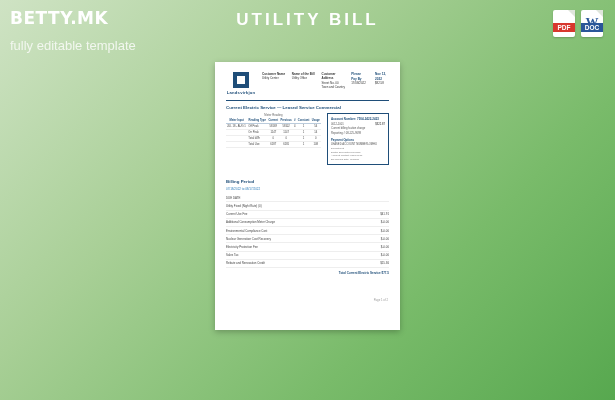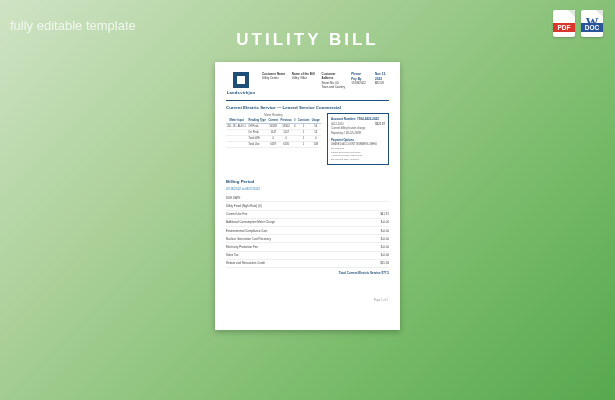--- a/index.html
+++ b/index.html
@@ -10,21 +10,21 @@
     position:relative;
   }
   .brand{position:absolute;left:10px;top:8px;}
   .brand-title{
     font-size:17px;font-weight:bold;color:#ffffff;letter-spacing:0.5px;
     font-family:"DejaVu Sans",sans-serif;
   }
   .brand-sub{font-size:13px;color:#f2f7ef;margin-top:10px;}
   .doc-title{
     position:absolute;left:0;right:0;top:10px;text-align:center;
-    font-size:17px;font-weight:bold;color:#ffffff;letter-spacing:3px;margin-top:20px;
+    font-size:17px;font-weight:bold;color:#ffffff;letter-spacing:3px;
   }
   .badges{position:absolute;right:12px;top:10px;display:flex;gap:6px;}
   .badge{width:22px;height:27px;background:#ffffff;border-radius:2px;position:relative;
          box-shadow:0 1px 2px rgba(0,0,0,.2);}
   .badge .corner{position:absolute;right:0;top:0;width:7px;height:7px;background:#dfe6dc;
          clip-path:polygon(0 0,100% 100%,100% 0);}
   .badge .tag{position:absolute;left:0;bottom:5px;width:100%;text-align:center;
          font-size:6.5px;font-weight:bold;color:#ffffff;}
   .badge.pdf .tag{background:#d8372e;padding:1px 0;}
   .badge.doc .tag{background:#2a5699;padding:1px 0;}
@@ -71,20 +71,21 @@
   .period{font-size:3px;color:#2b7bb9;margin-bottom:3px;}
   .line{display:flex;justify-content:space-between;font-size:2.9px;color:#444;
         padding:1.6px 0;border-bottom:.4px solid #eee;}
   .due{text-align:right;font-size:3px;color:#1f4e79;font-weight:bold;margin-top:3px;}
   .pagenum{position:absolute;right:12px;bottom:28px;font-size:2.8px;color:#999;}
 </style>
 </head>
 <body>
 
 <div class="brand">
+  <div class="brand-title">BETTY.MK</div>
   <div class="brand-sub">fully editable template</div>
 </div>
 
 <div class="doc-title">UTILITY BILL</div>
 
 <div class="badges">
   <div class="badge pdf">
     <div class="corner"></div>
     <div class="tag">PDF</div>
   </div>

